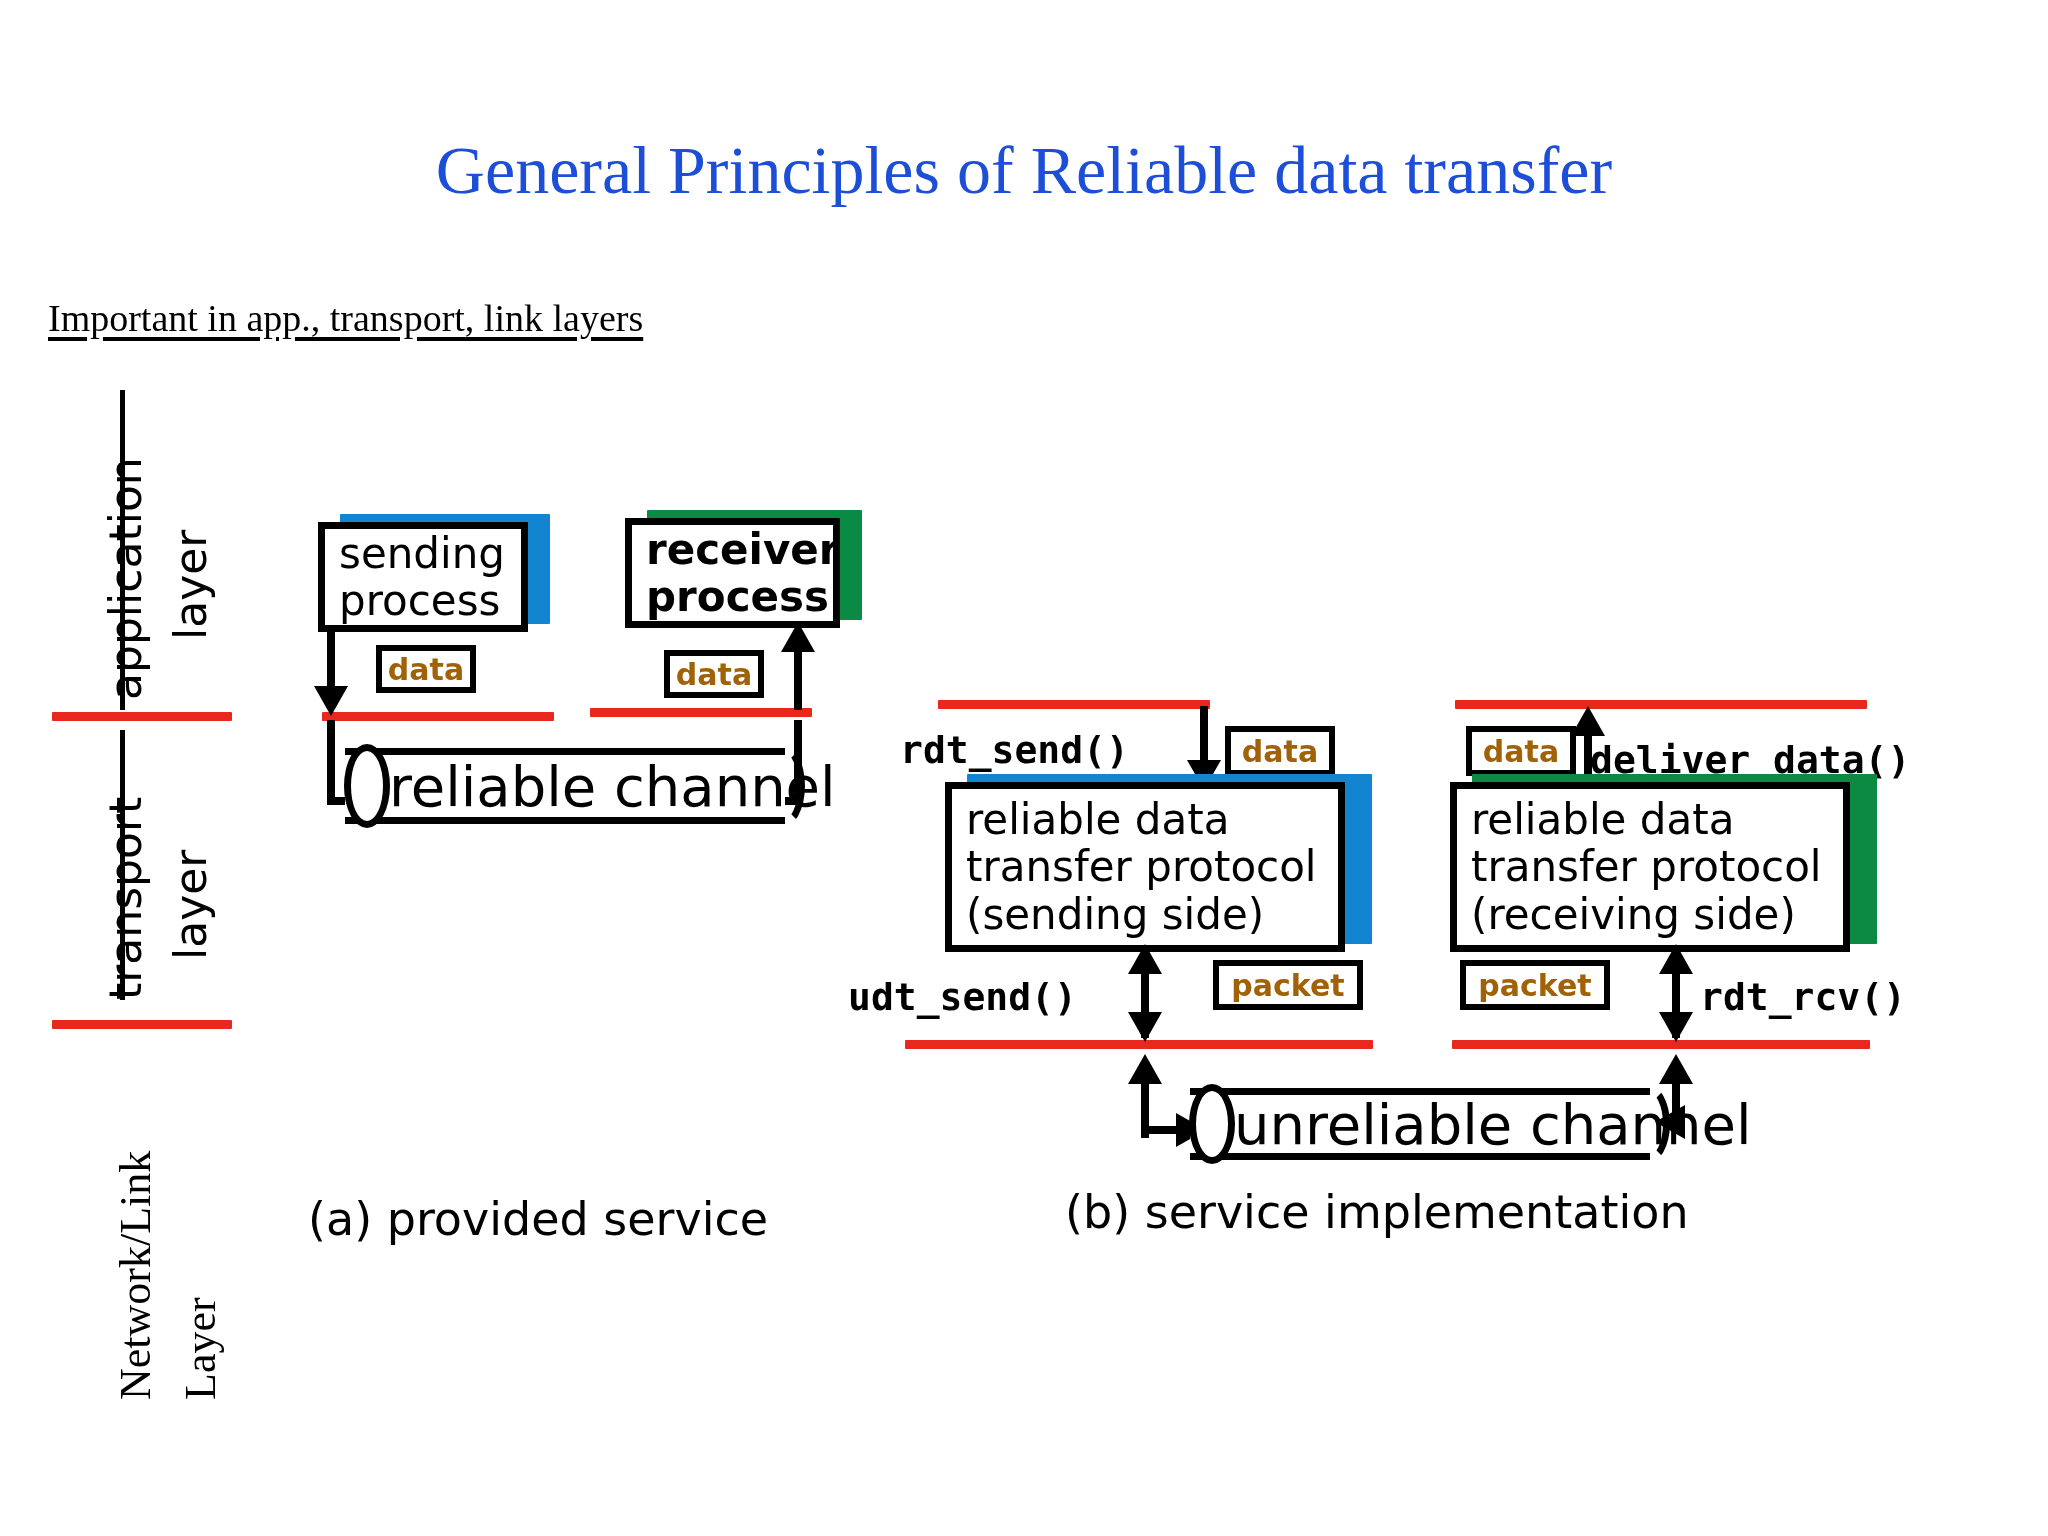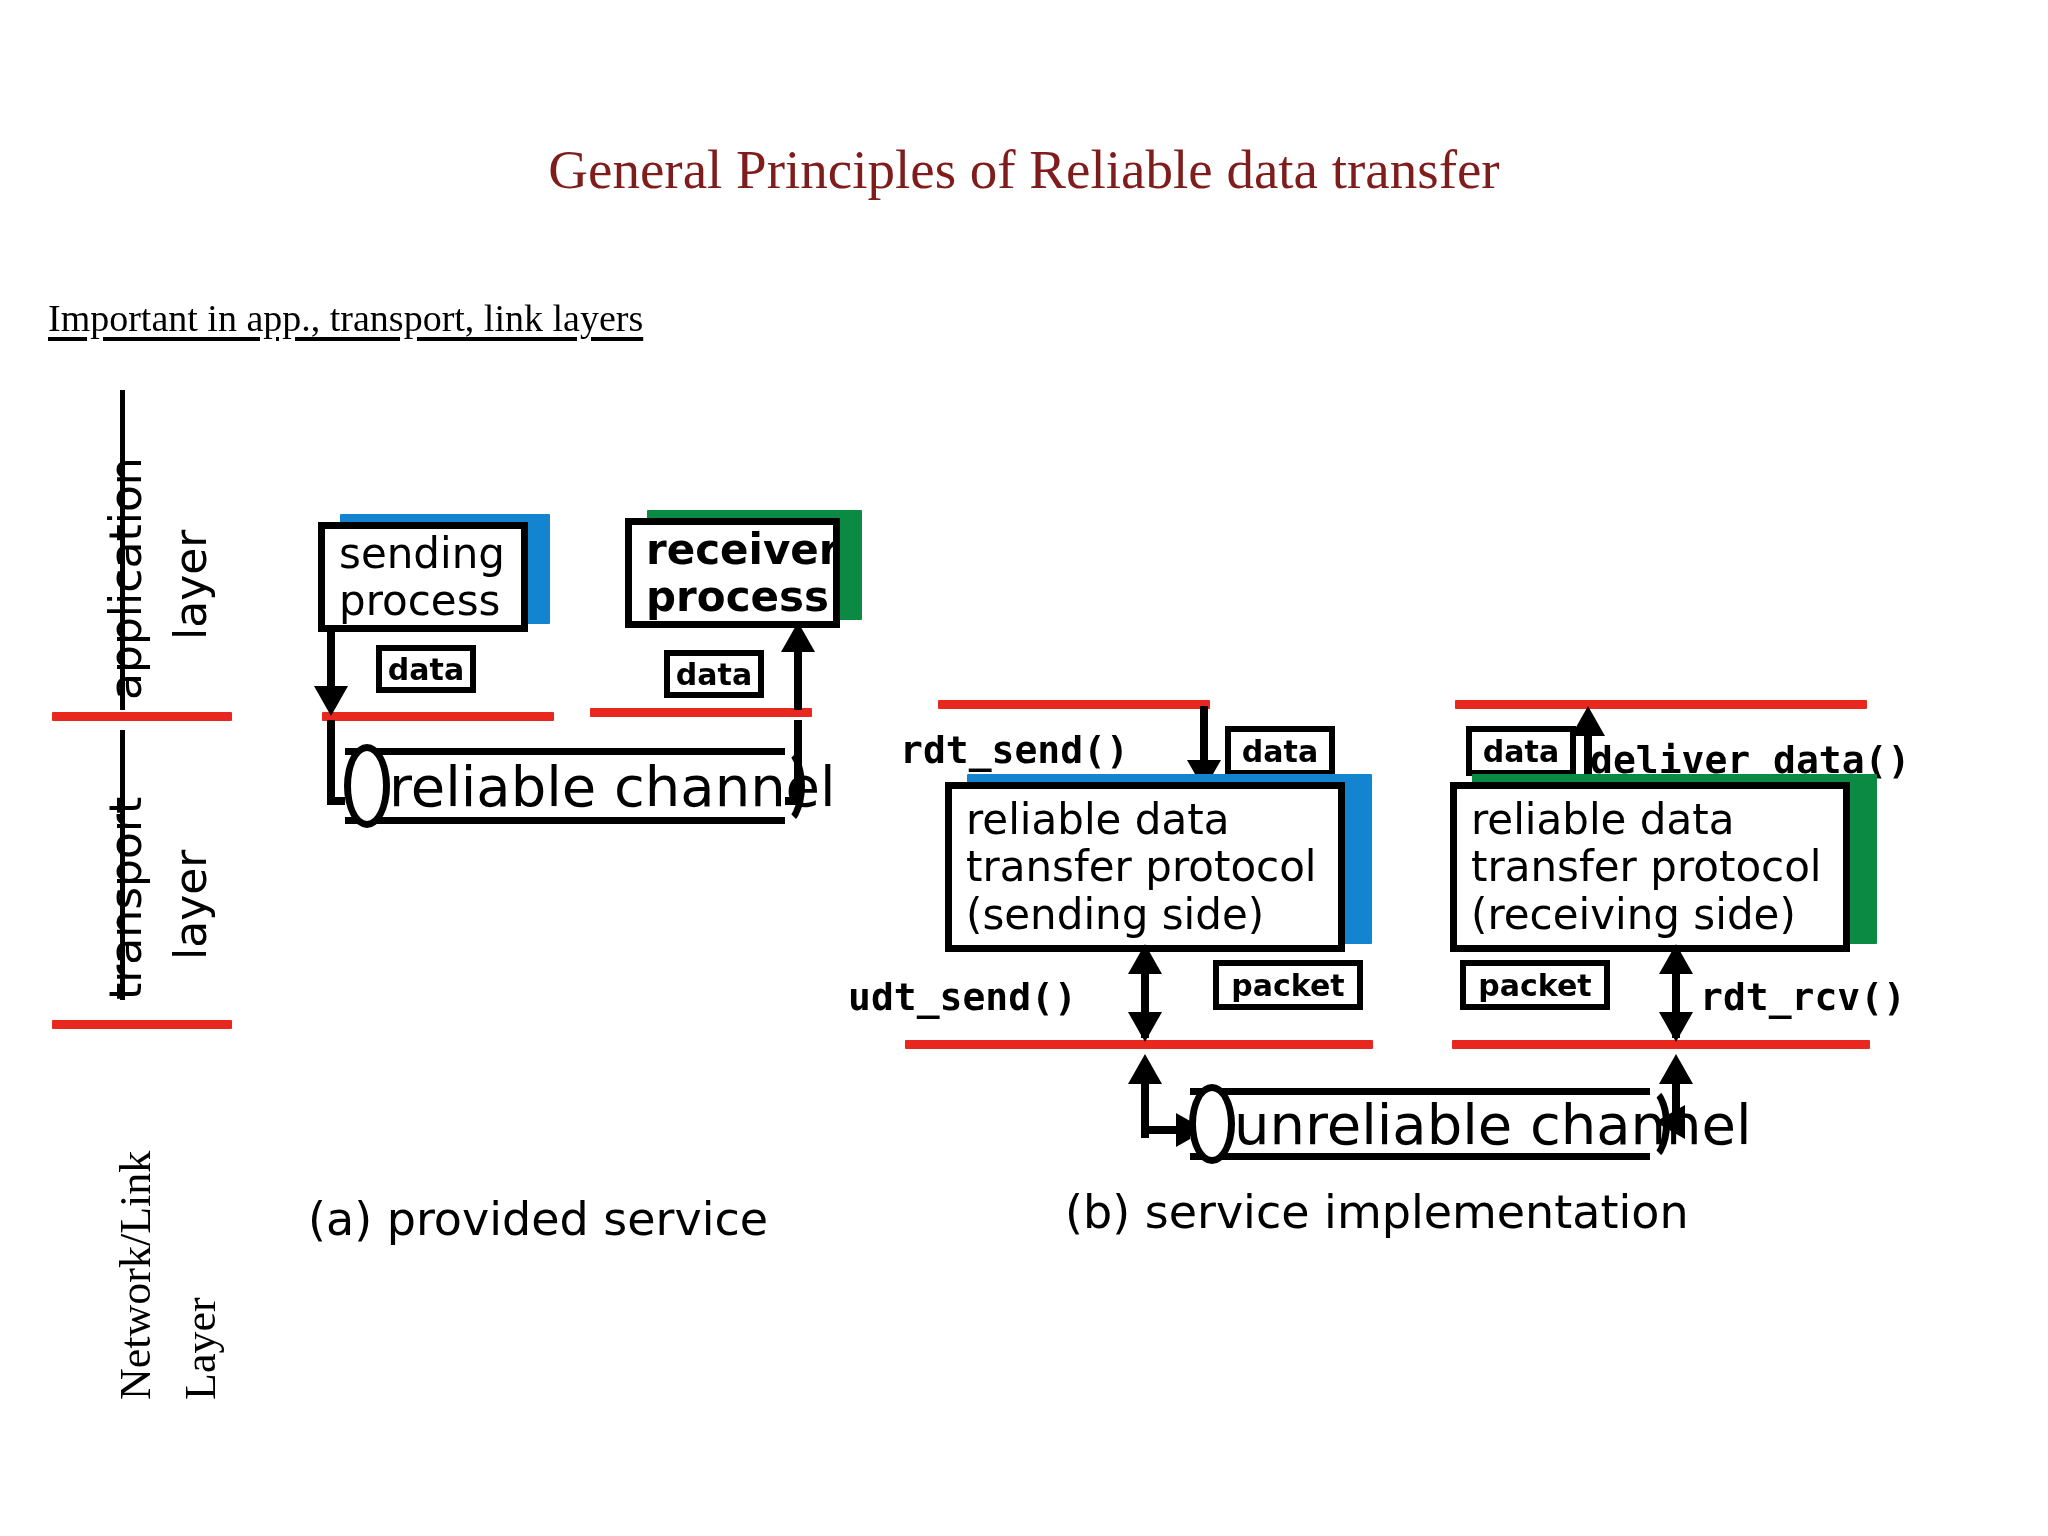--- a/index.html
+++ b/index.html
@@ -10,22 +10,22 @@
     overflow:hidden;
     font-family:"DejaVu Sans", sans-serif;
   }
   .abs{position:absolute;}
 
   
   #title{
     left:0; top:128px; width:2048px;
     text-align:center;
     font-family:"Liberation Serif", serif;
-    font-size:55px; line-height:84px;
-    color:#7f1d1d;
+    font-size:68px; line-height:84px;
+    color:#1d4ed8;
     white-space:nowrap;
   }
   #subtitle{
     left:48px; top:288px;
     font-family:"Liberation Serif", serif;
     font-size:38px; line-height:60px;
     color:#000000;
     text-decoration:underline;
     text-decoration-thickness:4px;
     text-underline-offset:6px;
@@ -83,21 +83,21 @@
   
   .chip{
     position:absolute;
     background:#ffffff;
     border:6px solid #000000;
     box-sizing:border-box;
     display:flex;align-items:center;justify-content:center;
     font-family:"DejaVu Sans", sans-serif;
     font-weight:700;
     font-size:30px;
-    color:#000000;
+    color:#a16207;
     letter-spacing:0px;
   }
 
   
   .api{
     position:absolute;
     font-family:"DejaVu Sans Mono", monospace;
     font-weight:700;
     font-size:38px;
     color:#000;

